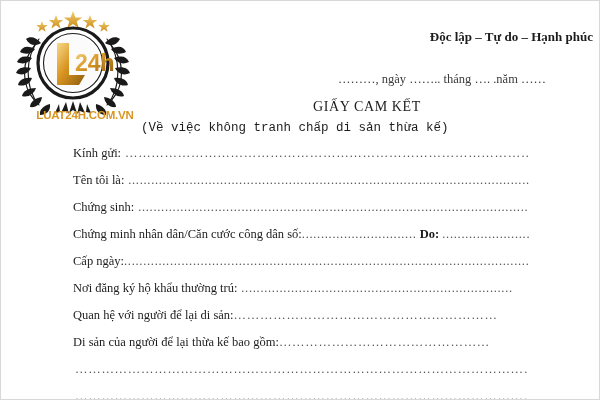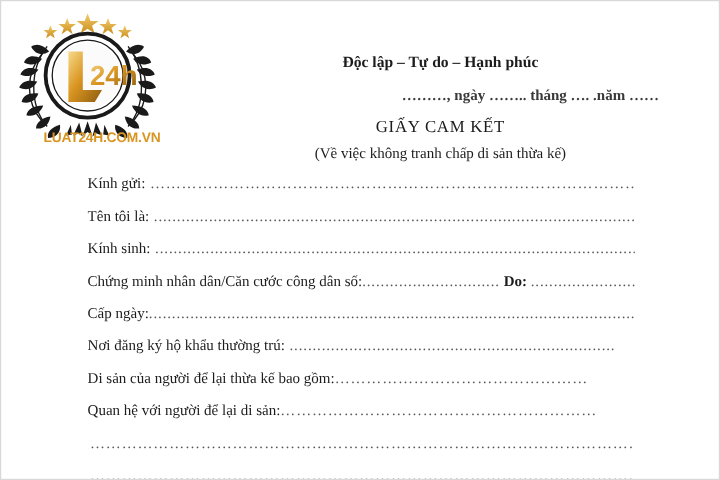--- a/index.html
+++ b/index.html
@@ -52,54 +52,53 @@
     top: 20px;
     width: 452px;
     text-align: center;
     font-weight: bold;
     font-size: 14.5px;
     letter-spacing: 0.2px;
   }
   .hdr-motto {
     position: absolute;
     left: 140px;
-    top: 43px;
-    width: 452px;
-    text-align: center;
+    top: 28px;
+    width: 452px;
+    text-align: right;
     font-weight: bold;
     font-size: 13px;
   }
   .hdr-date {
     position: absolute;
     left: 300px;
     top: 71px;
     width: 282px;
     text-align: center;
     font-size: 12.5px;
     color: #3a3a3a;
-    font-weight: bold;
   }
 
   .doc-title {
     position: absolute;
     left: 140px;
     top: 98px;
     width: 452px;
     text-align: center;
     font-weight: normal;
     font-size: 14px;
     letter-spacing: 0.6px;
   }
   .doc-subtitle {
     position: absolute;
     left: 140px;
     top: 120px;
     width: 452px;
-    text-align: center;
     font-size: 12.5px;
+    font-family: Liberation Mono, monospace;
   }
 
   
   #body-lines {
     position: absolute;
     left: 72px;
     top: 144px;
     width: 456px;
   }
   .line {
@@ -195,23 +194,23 @@
 
   <div class="hdr-date">………, ngày …….. tháng …. .năm ……</div>
 
   <div class="doc-title">GIẤY CAM KẾT</div>
 
   <div class="doc-subtitle">(Về việc không tranh chấp di sản thừa kế)</div>
 
   <div id="body-lines">
       <div class="line"><span class="lbl">Kính gửi:</span><span class="dots"> ……………………………………………………………………………………</span></div>
       <div class="line"><span class="lbl">Tên tôi là:</span><span class="dots"> .........................................................................................................</span></div>
-      <div class="line"><span class="lbl">Kính sinh:</span><span class="dots"> .........................................................................................................</span></div>
+      <div class="line"><span class="lbl">Chứng sinh:</span><span class="dots"> .........................................................................................................</span></div>
       <div class="line"><span class="lbl">Chứng minh nhân dân/Căn cước công dân số:</span><span class="dots">..............................</span><span class="mid"> Do: </span><span class="dots">........................</span></div>
       <div class="line"><span class="lbl">Cấp ngày:</span><span class="dots">..............................................................................................................</span></div>
       <div class="line"><span class="lbl">Nơi đăng ký hộ khẩu thường trú:</span><span class="dots"> .......................................................................</span></div>
+      <div class="line"><span class="lbl">Quan hệ với người để lại di sản:</span><span class="dots">……………………………………………………</span></div>
       <div class="line"><span class="lbl">Di sản của người để lại thừa kế bao gồm:</span><span class="dots">…………………………………………</span></div>
-      <div class="line"><span class="lbl">Quan hệ với người để lại di sản:</span><span class="dots">……………………………………………………</span></div>
       <div class="line"><span class="dots-only">………………………………………………………………………………………………</span></div>
       <div class="line"><span class="dots-only">………………………………………………………………………………………………</span></div>
     </div>
 
 </div>
 
 </body></html>

